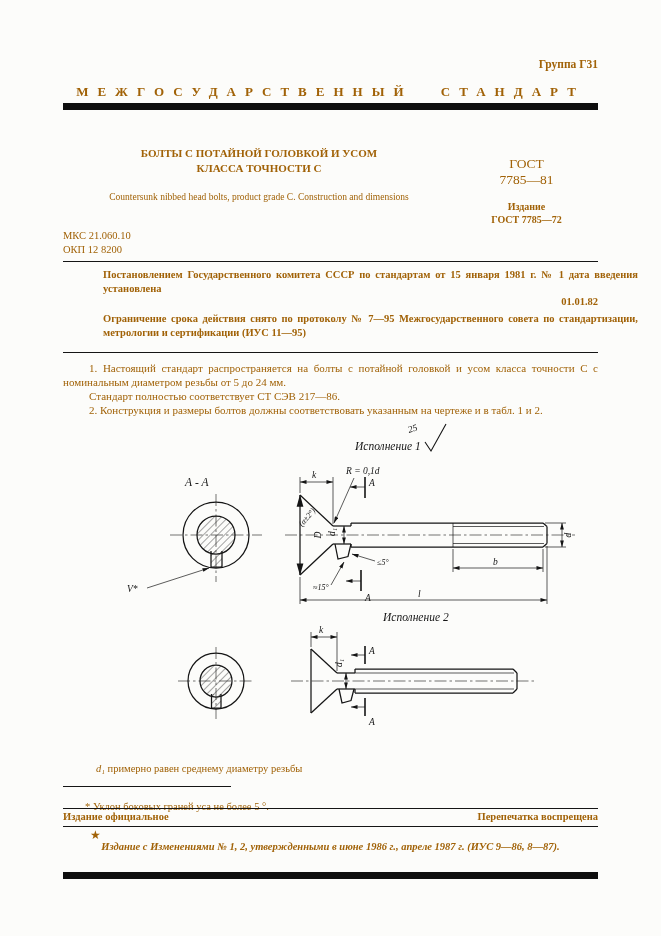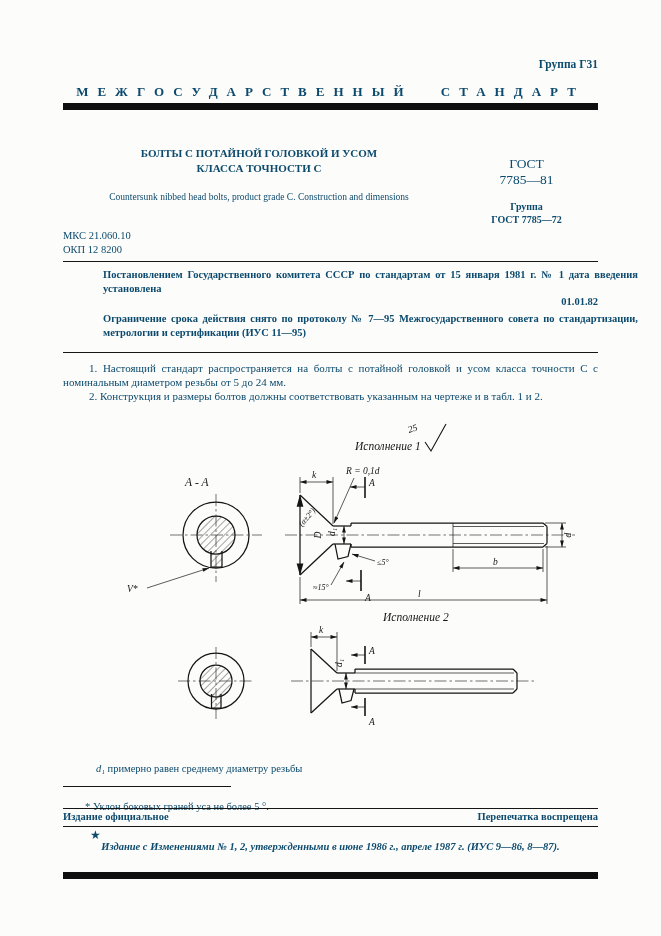--- a/index.html
+++ b/index.html
@@ -1,18 +1,18 @@
 <!DOCTYPE html>
 <html><head>
 <meta charset="utf-8">
 <style>
   * { margin:0; padding:0; box-sizing:border-box; }
   html,body { background:#ffffff; }
   .page { position:relative; width:661px; height:936px; background:#fcfcfa;
-          font-family:"Liberation Serif","DejaVu Serif",serif; color:#0c4a6e; overflow:hidden; }
+          font-family:"Liberation Serif","DejaVu Serif",serif; color:#a16207; overflow:hidden; }
   .abs { position:absolute; left:63px; width:535px; }
   .i { font-style:italic; }
   .just { text-align:justify;margin-left:40px; }
   .rule { height:1px; background:#151515; }
   .bar { height:7px; background:#0e0e0e; }
 
   #group-label   { top:58px;  font-size:11.5px; text-align:right; font-weight:bold; }
   #std-header    { top:84px;  font-size:13px; font-weight:bold; letter-spacing:9px; word-spacing:16px;
                    white-space:nowrap; text-align:center; }
   #bar-top       { top:103px; }
@@ -65,40 +65,41 @@
 
   <div id="title-row" class="abs">
     <div id="title-left">
       <div class="t1">БОЛТЫ С ПОТАЙНОЙ ГОЛОВКОЙ И УСОМ</div>
       <div class="t1">КЛАССА ТОЧНОСТИ С</div>
       <div class="t3">Countersunk nibbed head bolts, product grade C. Construction and dimensions</div>
     </div>
     <div id="title-right">
       <div class="gost">ГОСТ</div>
       <div class="gost">7785—81</div>
-      <div class="repl repl-gap">Группа</div>
+      <div class="repl repl-gap">Издание</div>
       <div class="repl">ГОСТ 7785—72</div>
     </div>
   </div>
 
   <div id="codes" class="abs">
     <div>МКС  21.060.10</div>
     <div>ОКП  12 8200</div>
   </div>
 
   <div id="rule1" class="abs rule"></div>
 
   <div id="decree" class="abs just">Постановлением Государственного комитета СССР по стандартам от 15 января 1981 г. № 1 дата введения установлена</div>
   <div id="date" class="abs">01.01.82</div>
   <div id="limitation" class="abs just">Ограничение срока действия снято по протоколу № 7—95 Межгосударственного совета по стандартизации, метрологии и сертификации (ИУС 11—95)</div>
 
   <div id="rule2" class="abs rule"></div>
 
   <div id="body-block" class="abs">
     <div class="para">1. Настоящий стандарт распространяется на болты с потайной головкой и усом класса точности С  с номинальным диаметром резьбы от 5 до 24 мм.</div>
+    <div class="para">Стандарт полностью соответствует СТ СЭВ 217—86.</div>
     <div class="para">2. Конструкция и размеры болтов должны соответствовать указанным на чертеже и в табл. 1 и 2.</div>
   </div>
 
   <svg id="drawing" class="abs" viewBox="0 0 535 345" width="535" height="345">
     <defs>
       <pattern id="hatch" patternUnits="userSpaceOnUse" width="5" height="5" patternTransform="rotate(45)">
         <line x1="0" y1="0" x2="0" y2="5" stroke="#3a3a3a" stroke-width="0.9"></line>
       </pattern>
       <marker id="arr" viewBox="0 0 10 6" refX="9.6" refY="3" markerWidth="10" markerHeight="6" orient="auto-start-reverse">
         <path d="M0.3,0.3 L10,3 L0.3,5.7 Z" fill="#151515"></path>

